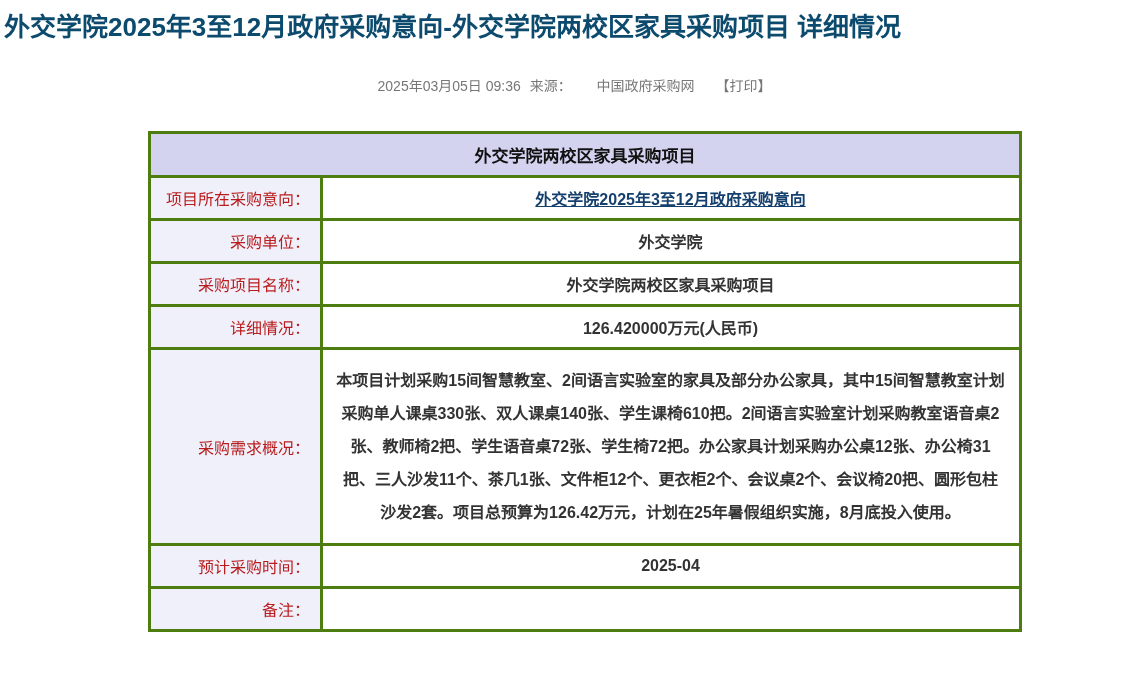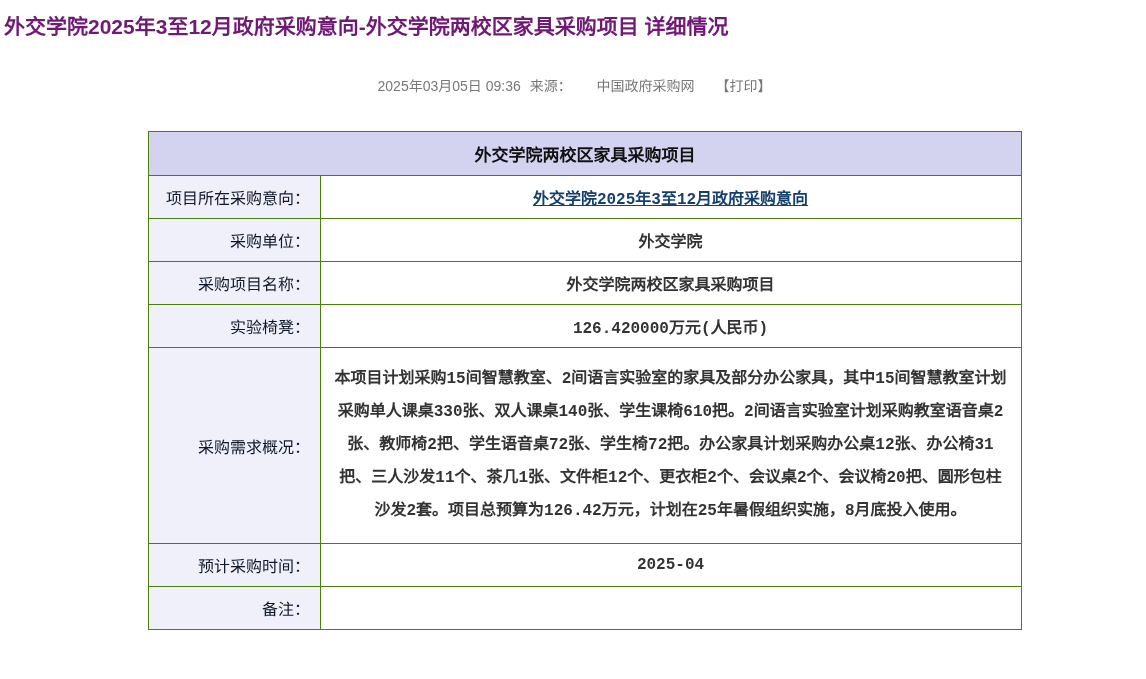--- a/index.html
+++ b/index.html
@@ -9,24 +9,24 @@
     background: #ffffff;
     font-family: "Liberation Sans", "DejaVu Sans", sans-serif;
     color: #333333;
     overflow: hidden;
   }
   .page { width: 1146px; height: 679px; position: relative; }
 
   h1.page-title {
     margin: 0;
     padding: 8px 0 0 4px;
-    font-size: 21px;
+    font-size: 26px;
     line-height: 38px;
     font-weight: bold;
-    color: #701a75;
+    color: #0c4a6e;
     letter-spacing: 0px;
     white-space: nowrap;
   }
 
   .meta-line {
     margin-top: 31px;
     text-align: center;
     font-size: 14px;
     color: #777777;
     line-height: 18px;
@@ -41,40 +41,39 @@
     text-decoration: none;
   }
 
   table.detail-table {
     border-collapse: collapse;
     table-layout: fixed;
     width: 874px;
     margin: 36px 0 0 148px;
   }
   .detail-table td, .detail-table th {
-    border: 1px solid #4d7c0f;
+    border: 3px solid #4d7c0f;
     font-size: 16px;
     vertical-align: middle;
-    font-family: Liberation Mono, monospace;
   }
   .detail-table th.table-caption {
     background: #d3d3f0;
     color: #111111;
     font-weight: bold;
     font-size: 17px;
     text-align: center;
     height: 44px;
     padding: 0 8px;
   }
   .detail-table td.label-cell {
     background: #f0f0fb;
     width: 172px;
     text-align: right;
     font-weight: normal;
-    color: #0f172a;
+    color: #b91c1c;
     padding: 0 10px 0 6px;
     height: 43px;
   }
   .detail-table td.value-cell {
     background: #ffffff;
     font-weight: bold;
     color: #333333;
     text-align: center;
     padding: 6px 14px 6px 13px;
   }
@@ -126,21 +125,21 @@
         <td class="label-cell">采购单位：</td>
         <td class="value-cell">外交学院</td>
       </tr>
 
       <tr>
         <td class="label-cell">采购项目名称：</td>
         <td class="value-cell">外交学院两校区家具采购项目</td>
       </tr>
 
       <tr>
-        <td class="label-cell">实验椅凳：</td>
+        <td class="label-cell">详细情况：</td>
         <td class="value-cell">126.420000万元(人民币)</td>
       </tr>
 
 
       <tr class="row-tall">
         <td class="label-cell">采购需求概况：</td>
         <td class="value-cell">本项目计划采购15间智慧教室、2间语言实验室的家具及部分办公家具，其中15间智慧教室计划采购单人课桌330张、双人课桌140张、学生课椅610把。2间语言实验室计划采购教室语音桌2张、教师椅2把、学生语音桌72张、学生椅72把。办公家具计划采购办公桌12张、办公椅31把、三人沙发11个、茶几1张、文件柜12个、更衣柜2个、会议桌2个、会议椅20把、圆形包柱沙发2套。项目总预算为126.42万元，计划在25年暑假组织实施，8月底投入使用。</td>
       </tr>
 
       <tr>

